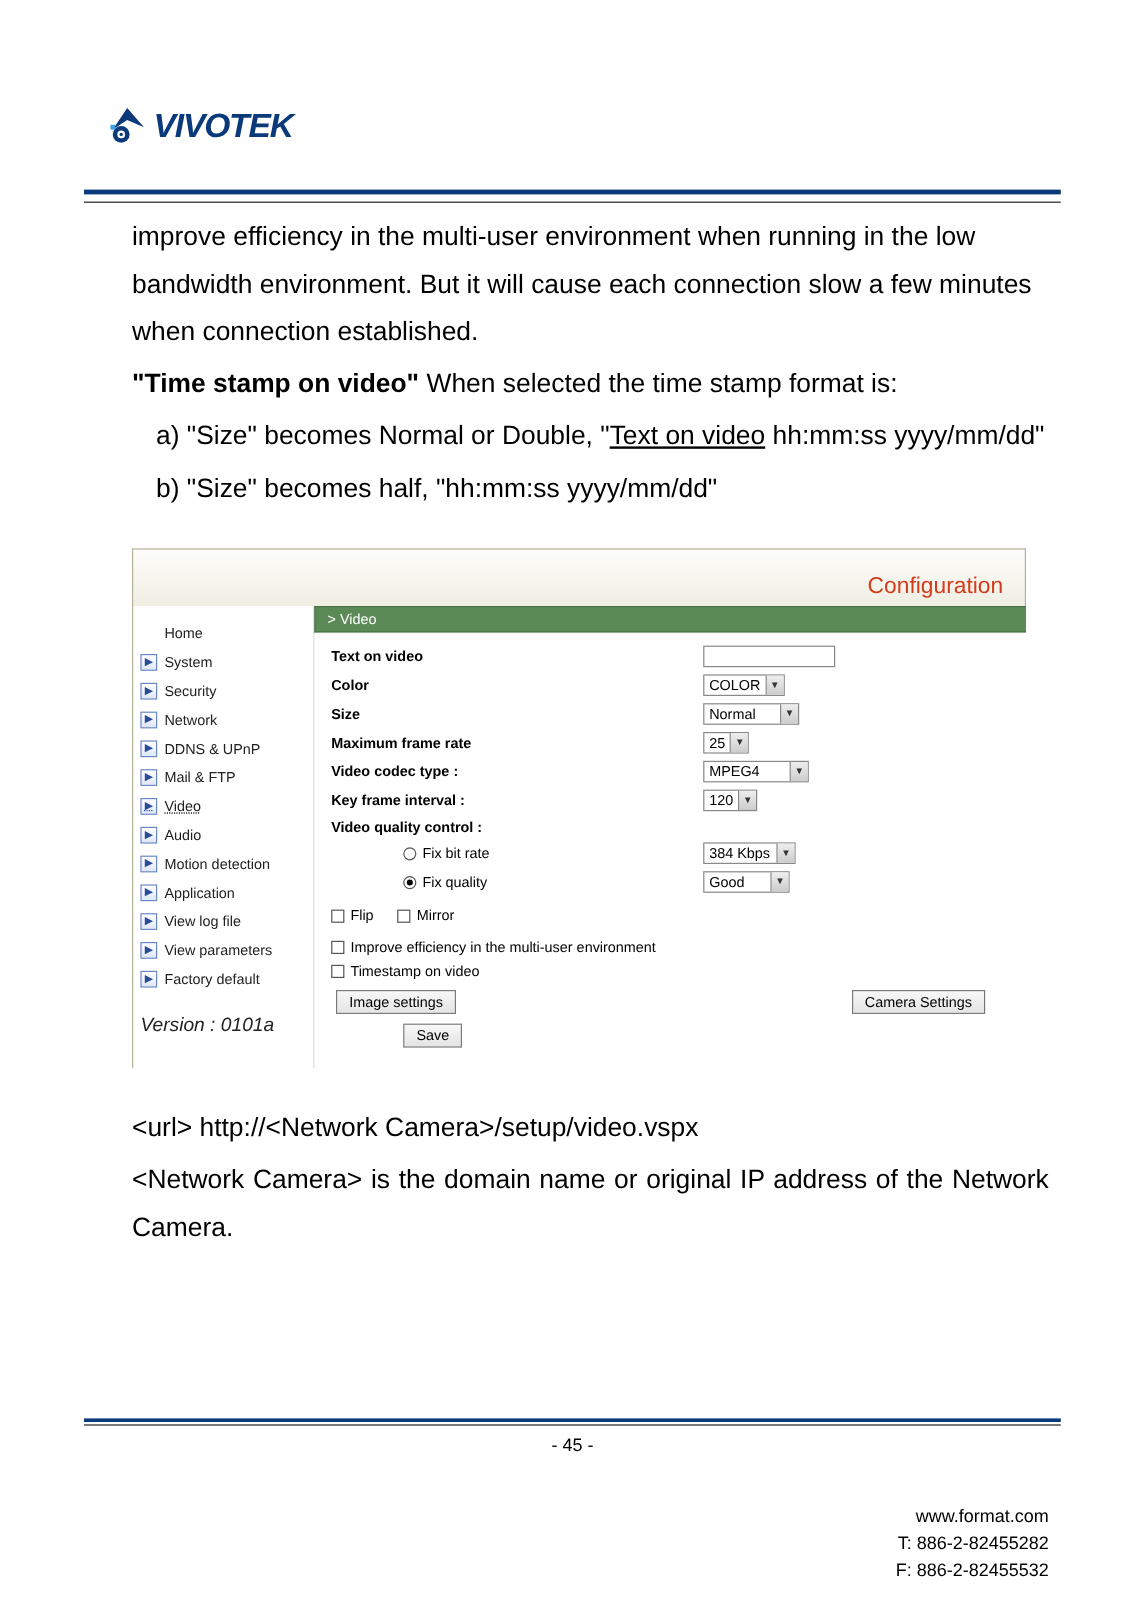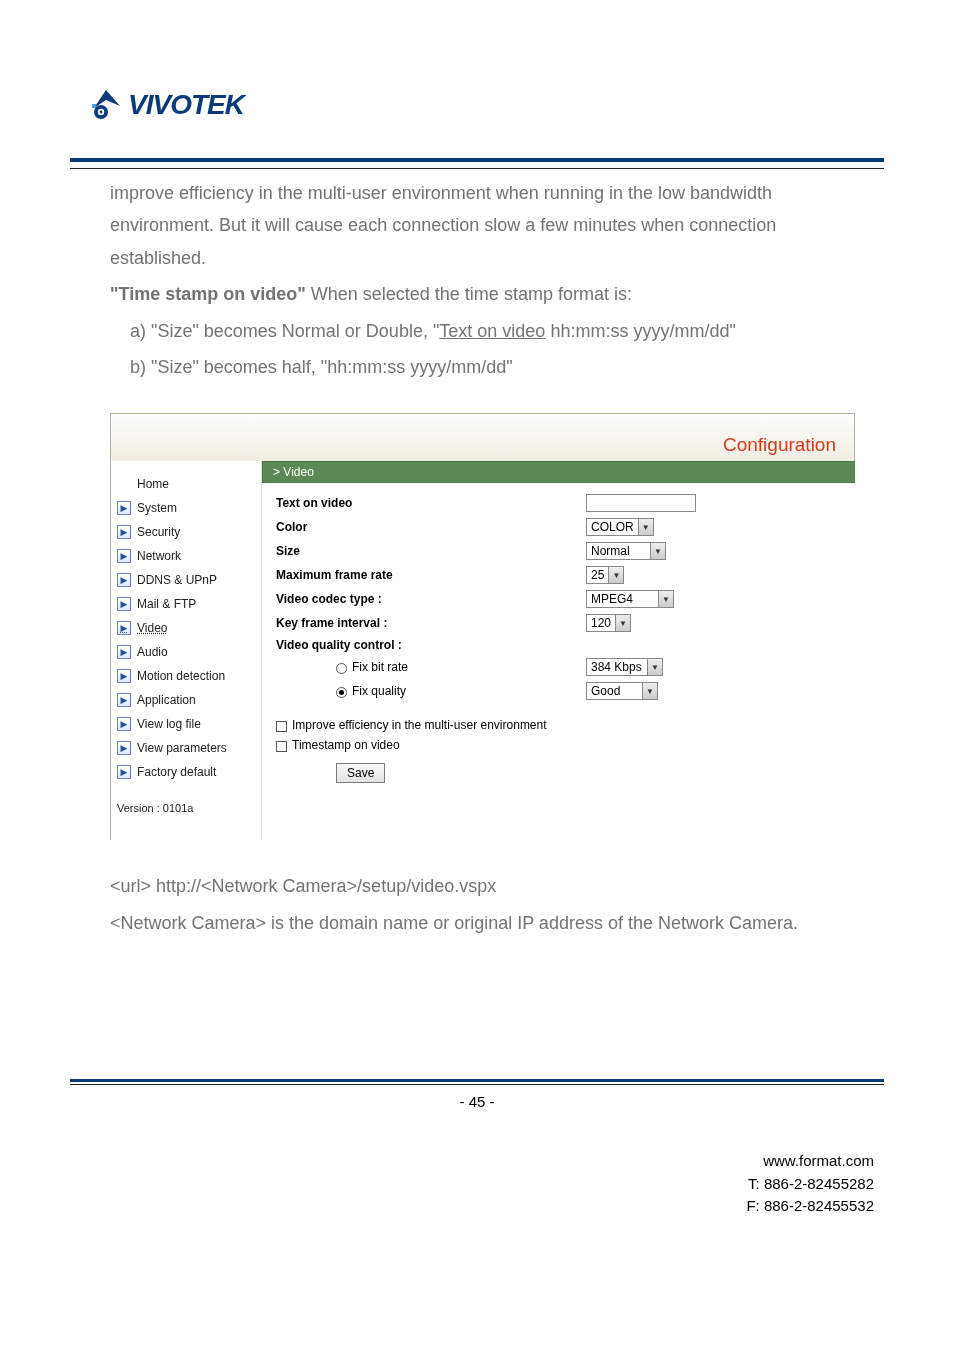--- a/index.html
+++ b/index.html
@@ -26,23 +26,23 @@
     font-family: Arial, sans-serif;
     font-size: 28px;
     font-weight: 900;
     font-style: italic;
     color: #0a3a7a;
     letter-spacing: -1px;
   }
   .hr-thick { border: none; border-top: 4px solid #0a3a7a; margin: 0 0 6px 0; }
   .hr-thin  { border: none; border-top: 1px solid #222; margin: 0 0 8px 0; }
   .body-text {
-    font-size: 18px;
+    font-size: 22px;
     line-height: 1.8;
-    color: #737373;
+    color: #000000;
     padding-left: 40px;
     padding-right: 10px;
   }
   .body-text p { margin: 0 0 4px 0; }
   .bold { font-weight: bold; }
   .ul { text-decoration: underline; }
   .indent { padding-left: 20px; }
   .justify { text-align: justify; }
 
   
@@ -85,21 +85,21 @@
   .side-item.current span { text-decoration: underline dotted; }
   .arrow-box {
     width: 14px; height: 14px;
     border: 1px solid #6a88c8;
     background: linear-gradient(#fff,#dfe8f7);
     display:flex; align-items:center; justify-content:center;
     font-size: 9px; color:#2a4b9a;
     line-height: 1;
   }
   .side-home { padding-left: 22px; padding-top:8px; padding-bottom:5px;}
-  .version { font-size: 11px; padding: 18px 2px; }
+  .version { font-size: 16px; padding: 18px 2px; font-style: italic; }
   .main {
     flex: 1;
     border-left: 1px solid #ddd;
     font-size: 12px;
     color: #000;
   }
   .section-hdr {
     background: #5b8a56;
     color: #fff;
     font-size: 12px;
@@ -333,26 +333,38 @@
           <div class="row radio-row">
             <div class="label nobold" style="width:250px"><span class="radio checked"></span><span>Fix quality</span></div>
             <div class="ctrl">
               <span class="sel" style="width:72px">
                   <span style="flex:1">Good</span>
                   <span class="dd">▼</span>
                 </span>
             </div>
           </div>
           <div class="spacer6"></div>
+          <div class="row">
+            <div style="margin-right:20px;"><span class="chk"></span><span>Flip</span></div>
+            <div><span class="chk"></span><span>Mirror</span></div>
+          </div>
           <div class="spacer6"></div>
           <div class="row">
             <div><span class="chk"></span><span>Improve efficiency in the multi-user environment</span></div>
           </div>
           <div class="row">
             <div><span class="chk"></span><span>Timestamp on video</span></div>
+          </div>
+          <div class="btn-row">
+            <div class="left">
+              <span class="btn">Image settings</span>
+            </div>
+            <div style="padding-right:20px;">
+              <span class="btn">Camera Settings</span>
+            </div>
           </div>
           <div style="padding-top:8px; padding-left:60px;">
             <span class="btn">Save</span>
           </div>
         </div>
       </div>
     </div>
   </div>
 
   <div class="body-text">

